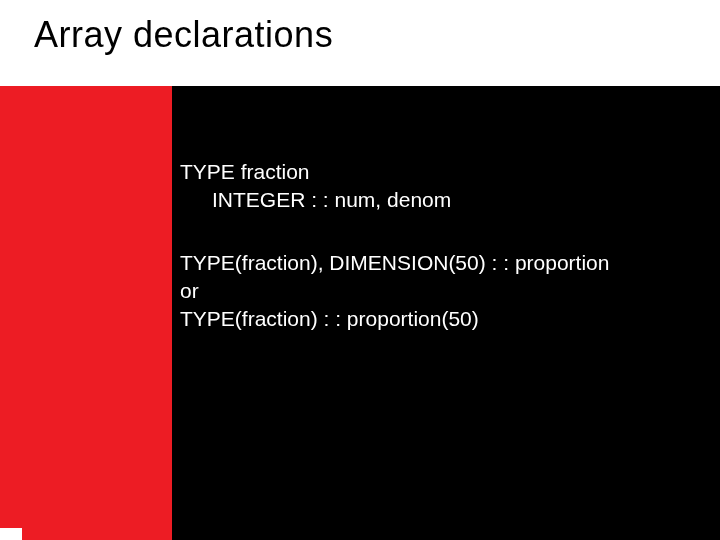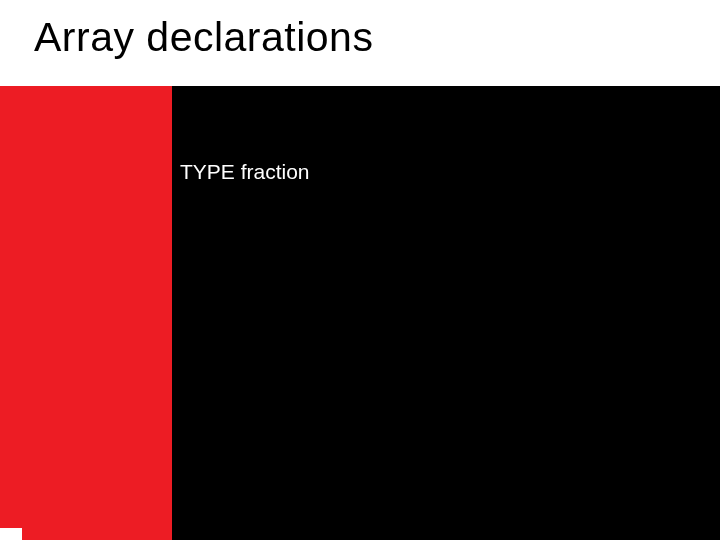--- a/index.html
+++ b/index.html
@@ -10,21 +10,21 @@
     position: relative;
   }
   .title-bar {
     position: absolute;
     top: 0; left: 0; right: 0;
     height: 86px;
     background: #fff;
     padding: 14px 0 0 34px;
   }
   .title-bar h1 {
-    font-size: 41px;
+    font-size: 36px;
     font-weight: 400;
     color: #000;
     letter-spacing: 0.5px;
   }
   .red-block {
     position: absolute;
     top: 86px;
     left: 0;
     width: 172px;
     bottom: 0;
@@ -53,16 +53,22 @@
 
 <div class="title-bar">
   <h1>Array declarations</h1>
 </div>
 
 <div class="red-block"></div>
 
 <div class="content">
   <div class="block1">
     <div>TYPE fraction</div>
+    <div class="indent">INTEGER : : num, denom</div>
+  </div>
+  <div>
+    <div>TYPE(fraction), DIMENSION(50) : : proportion</div>
+    <div>or</div>
+    <div>TYPE(fraction) : : proportion(50)</div>
   </div>
 </div>
 
 <div class="white-corner"></div>
 
 </body></html>

